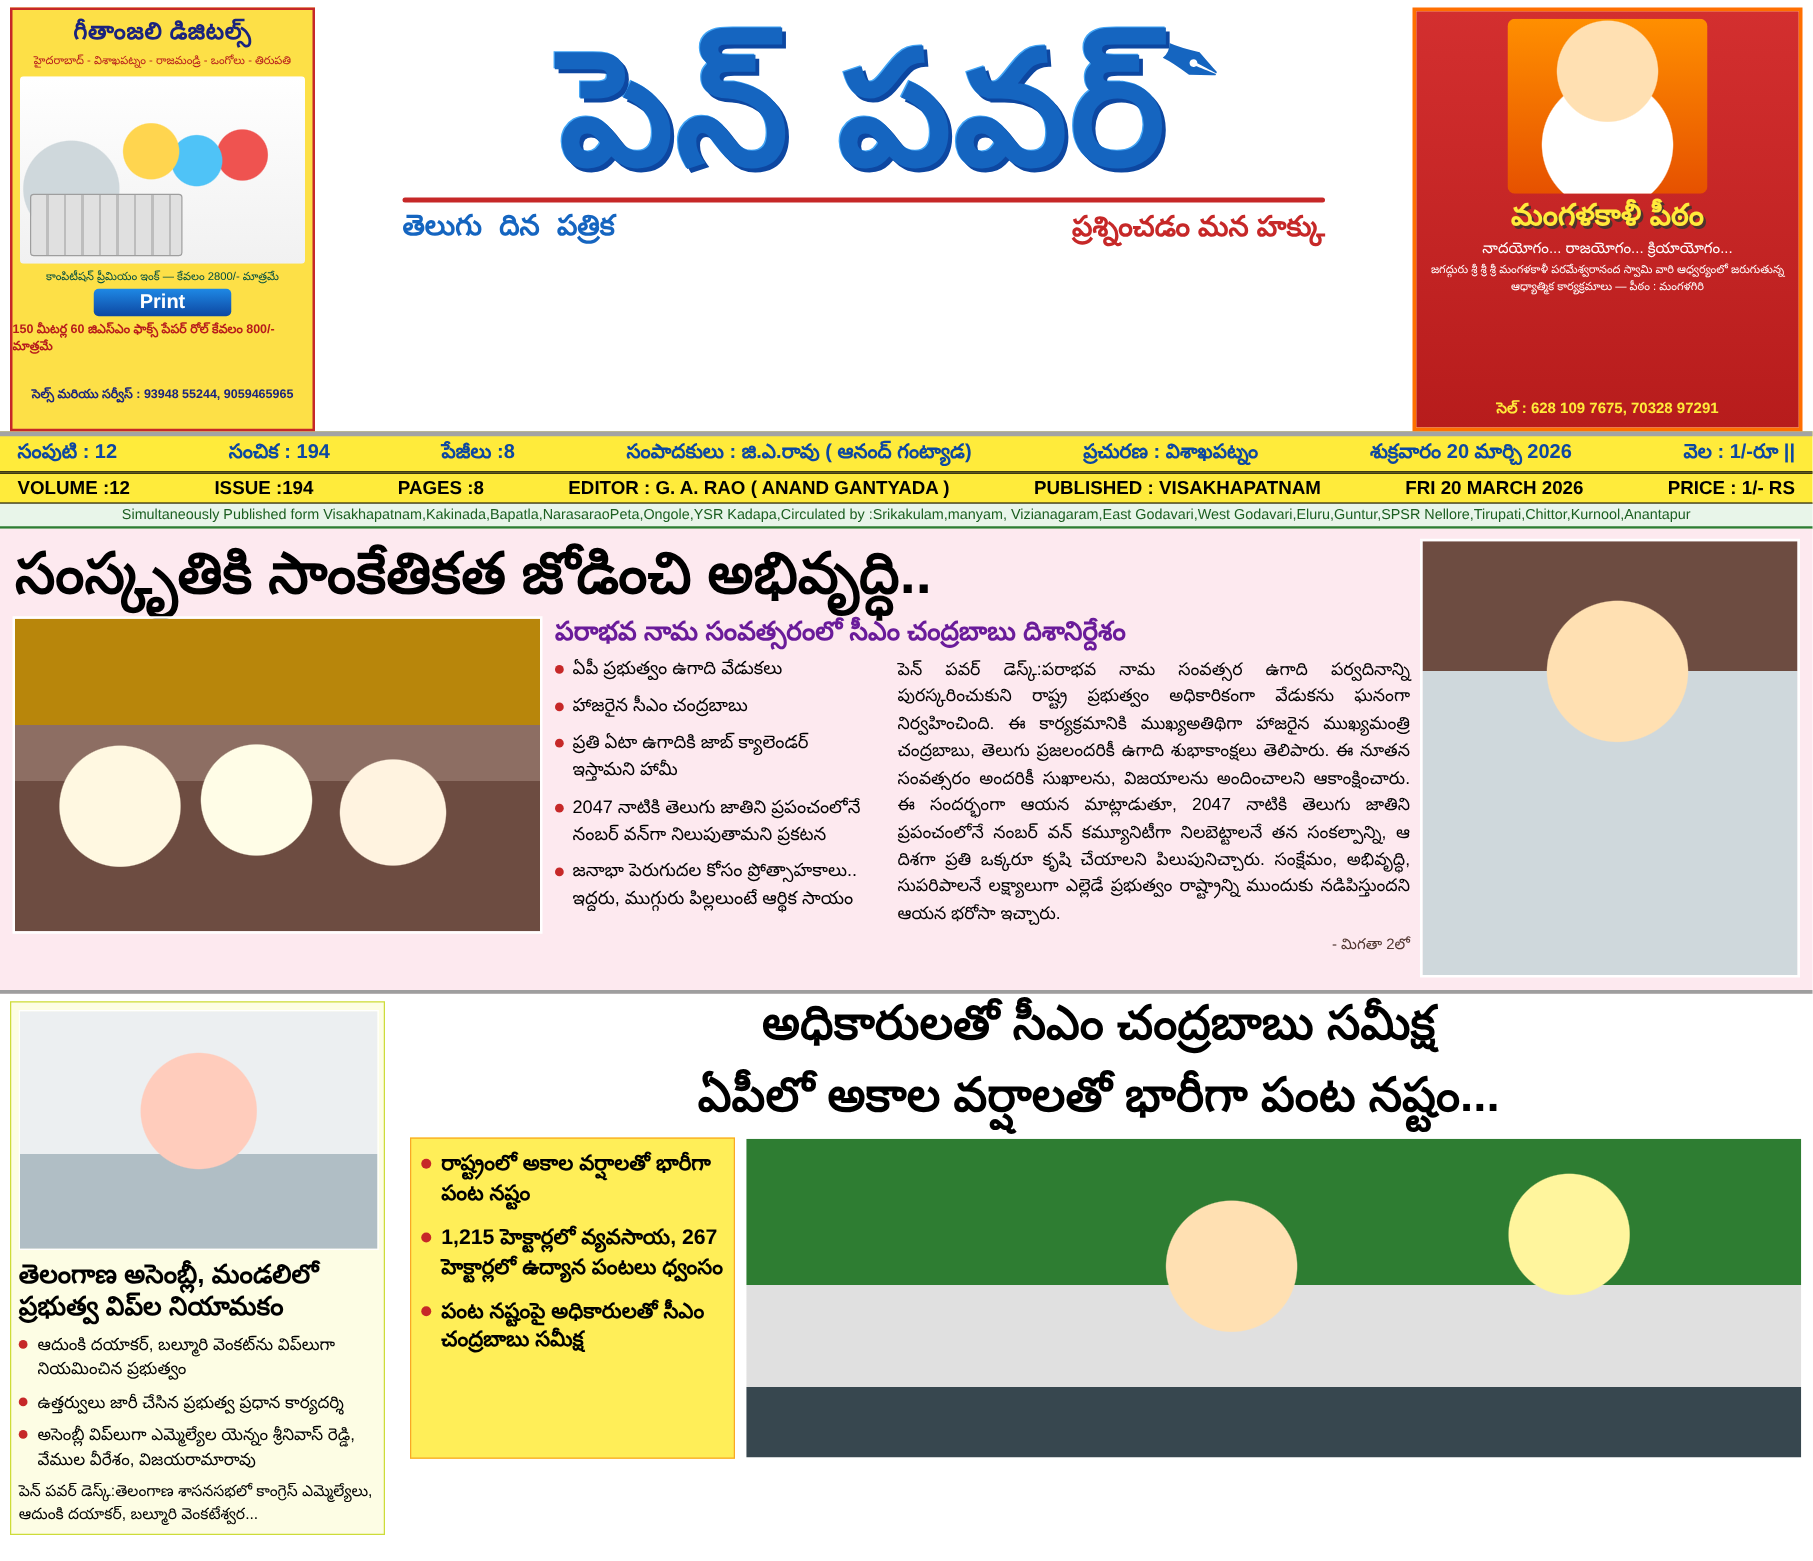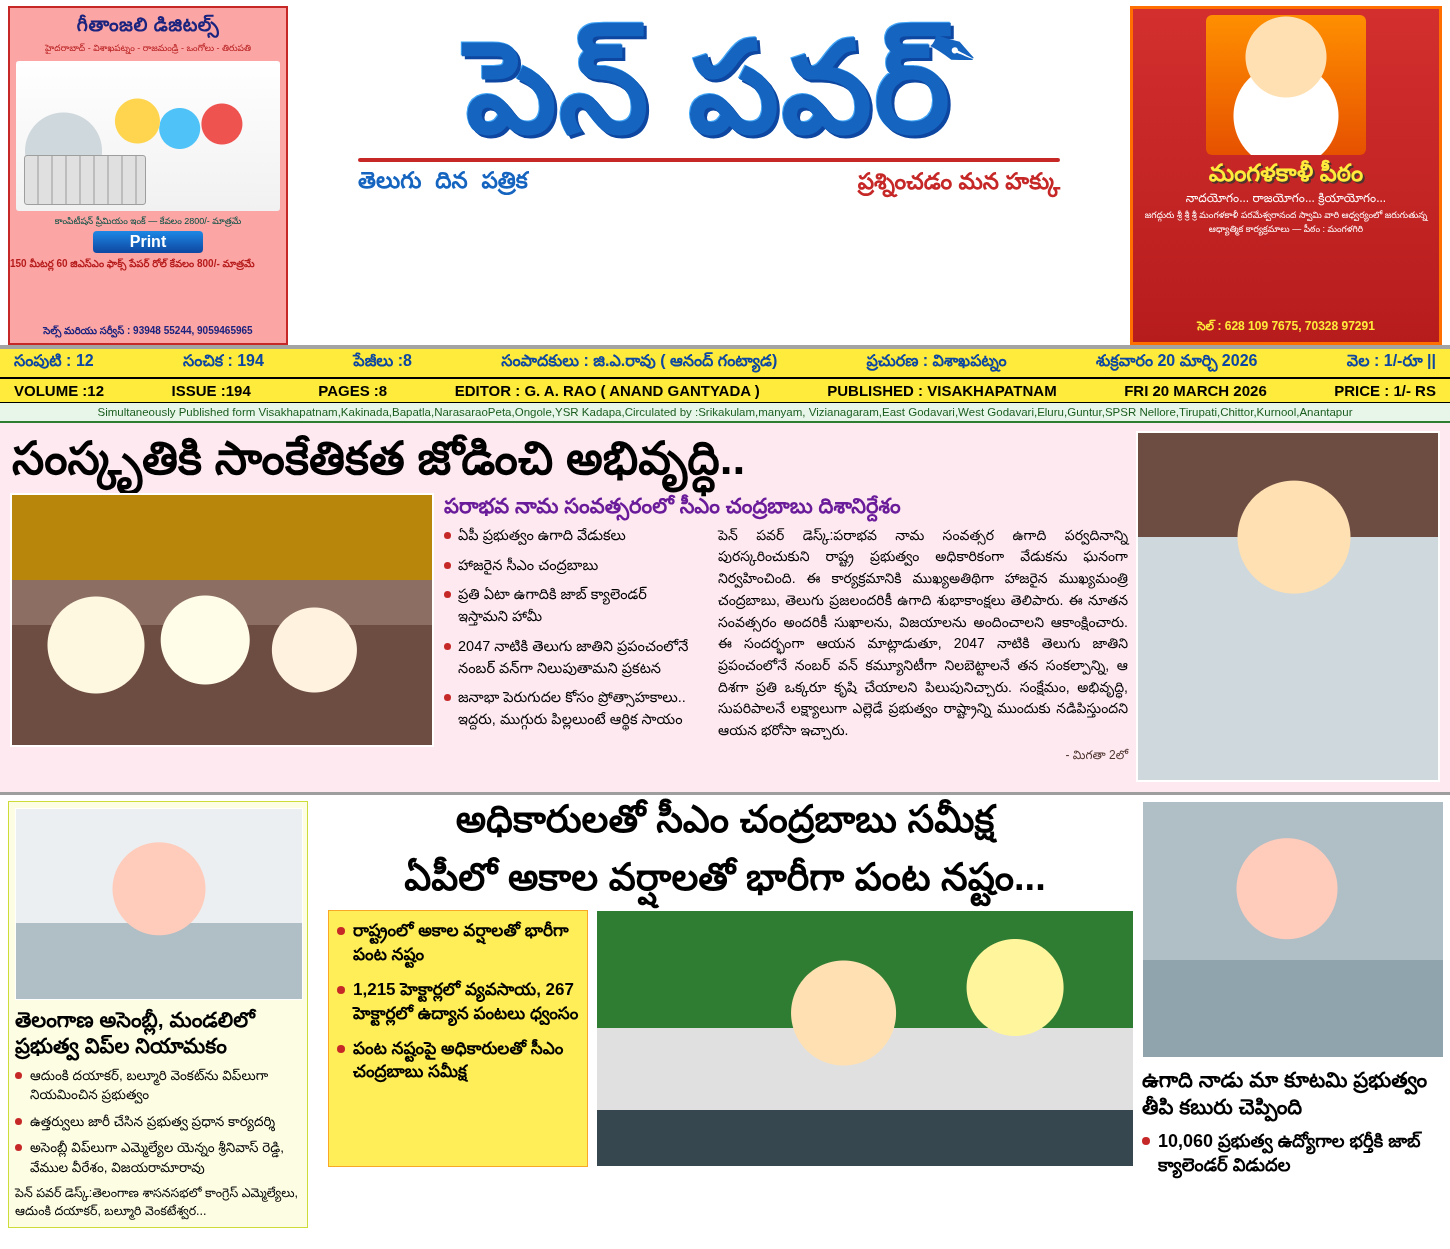--- a/index.html
+++ b/index.html
@@ -7,22 +7,22 @@
     width:1450px;height:1249px;
     background:#ffffff;
     font-family:"Liberation Sans", sans-serif;
     overflow:hidden;
   }
   .page{position:relative;width:1450px;height:1249px;}
 
   
   .masthead{display:flex;align-items:stretch;height:345px;padding:6px 8px 0 8px;box-sizing:border-box;}
   .ad-left{
-    width:280px;border:2px solid #c62828;box-sizing:border-box;
-    background:#fca5a5;position:relative;overflow:hidden;
+    width:244px;border:2px solid #c62828;box-sizing:border-box;
+    background:#fde047;position:relative;overflow:hidden;
   }
   .ad-left .ad-title{
     text-align:center;font-size:19px;font-weight:bold;color:#1a237e;
     margin-top:6px;letter-spacing:.5px;
   }
   .ad-left .ad-sub{text-align:center;font-size:9px;color:#b71c1c;margin-top:3px;}
   .ad-left .ad-art{
     height:150px;margin:6px 6px 0 6px;border-radius:3px;
     background:
       radial-gradient(circle at 18% 60%, #cfd8dc 0 38px, transparent 39px),
@@ -37,21 +37,21 @@
     background:repeating-linear-gradient(90deg,#e0e0e0 0 12px,#bdbdbd 12px 14px);
     border:1px solid #9e9e9e;border-radius:3px;
   }
   .ad-left .ad-mid{text-align:center;font-size:9px;color:#004d40;margin-top:4px;line-height:1.35;}
   .ad-left .ad-print{
     margin:4px auto 0 auto;width:110px;text-align:center;color:#fff;font-weight:bold;
     background:linear-gradient(#1e88e5,#0d47a1);border-radius:4px;font-size:16px;padding:2px 0;
   }
   .ad-left .ad-price{text-align:left;font-size:10px;color:#b71c1c;font-weight:bold;margin-top:4px;line-height:1.4;}
   .ad-left .ad-phone{
-    position:absolute;bottom:4px;left:0;right:0;text-align:center;font-size:10px;color:#1a237e;font-weight:bold;
+    position:absolute;bottom:20px;left:0;right:0;text-align:center;font-size:10px;color:#1a237e;font-weight:bold;
   }
 
   .mast-center{flex:1;position:relative;text-align:center;}
   .mast-title{
     font-size:128px;line-height:1;font-weight:bold;color:#1565c0;
     margin-top:18px;letter-spacing:2px;
     text-shadow:3px 3px 0 #0d47a1, -1px -1px 0 #42a5f5;
     font-family:"Liberation Sans", sans-serif;
   }
   .mast-pen{position:absolute;right:150px;top:8px;font-size:64px;color:#1565c0;transform:rotate(25deg);}
@@ -285,22 +285,15 @@
           <ul>
             <li>రాష్ట్రంలో అకాల వర్షాలతో భారీగా పంట నష్టం</li>
             <li>1,215 హెక్టార్లలో వ్యవసాయ, 267 హెక్టార్లలో ఉద్యాన పంటలు ధ్వంసం</li>
             <li>పంట నష్టంపై అధికారులతో సీఎం చంద్రబాబు సమీక్ష</li>
           </ul>
         </div>
         <div class="mid-photo"></div>
       </div>
     </div>
 
-    <div class="col-right">
-      <div class="photo"></div>
-      <div class="headline">ఉగాది నాడు మా కూటమి ప్రభుత్వం తీపి కబురు చెప్పింది</div>
-      <ul>
-        <li>10,060 ప్రభుత్వ ఉద్యోగాల భర్తీకి జాబ్ క్యాలెండర్ విడుదల</li>
-      </ul>
-    </div>
 
   </div>
 </div>
 
 </body></html>

